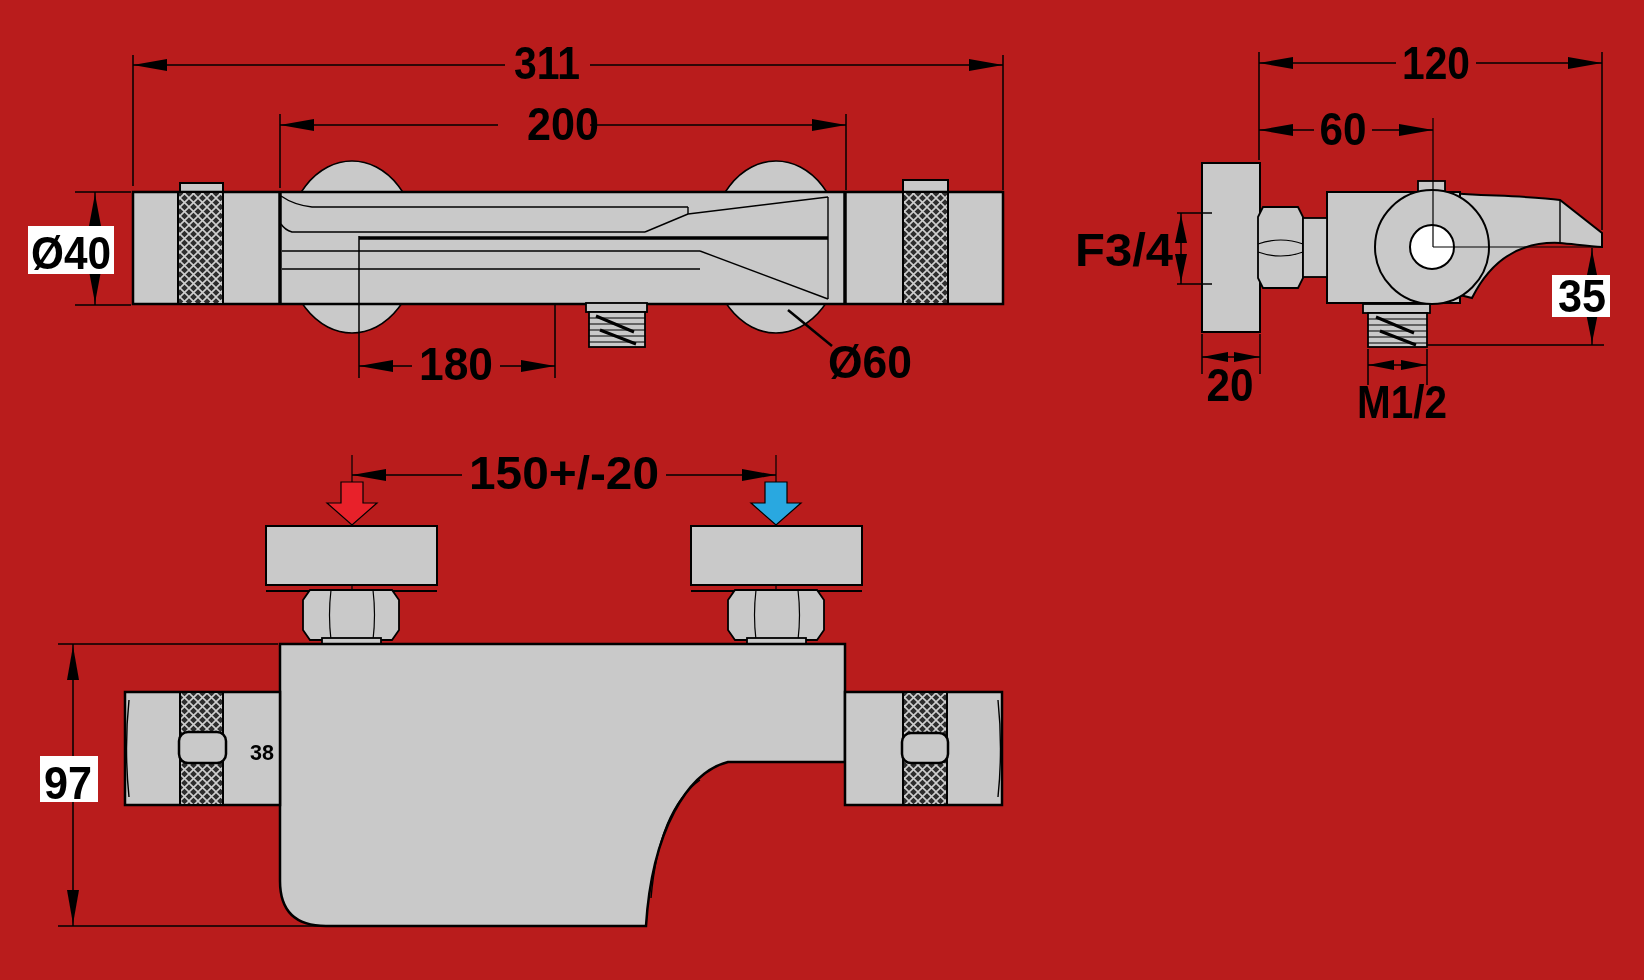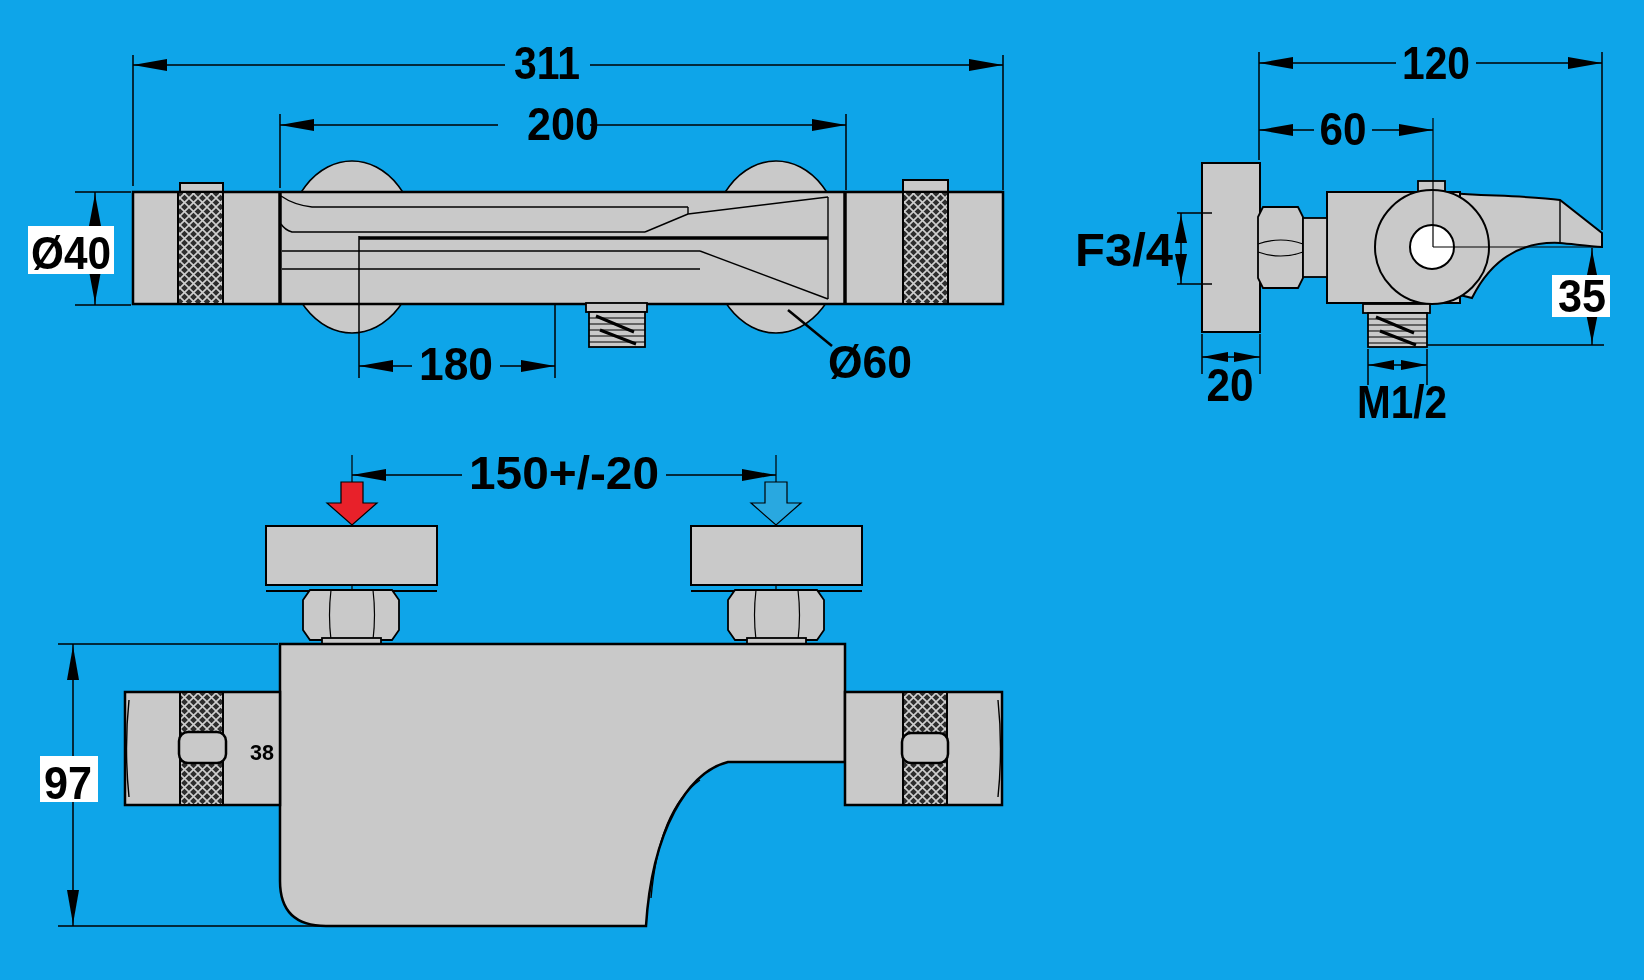--- a/index.html
+++ b/index.html
@@ -1,16 +1,16 @@
 <!DOCTYPE html>
 <html><head>
 <meta charset="utf-8">
 <style>
   html,body{margin:0;padding:0;background:#fff;}
-  #stage{position:relative;width:1644px;height:980px;background:#0ea5e9;overflow:hidden;
+  #stage{position:relative;width:1644px;height:980px;background:#b91c1c;overflow:hidden;
          font-family:"Liberation Sans",sans-serif;}
   svg{position:absolute;left:0;top:0;}
   text.dim{font-family:"Liberation Sans",sans-serif;font-weight:bold;fill:#000;}
 </style>
 </head>
 <body>
 
 <div id="stage">
 <svg width="1644" height="980" viewBox="0 0 1644 980">
   <defs>

